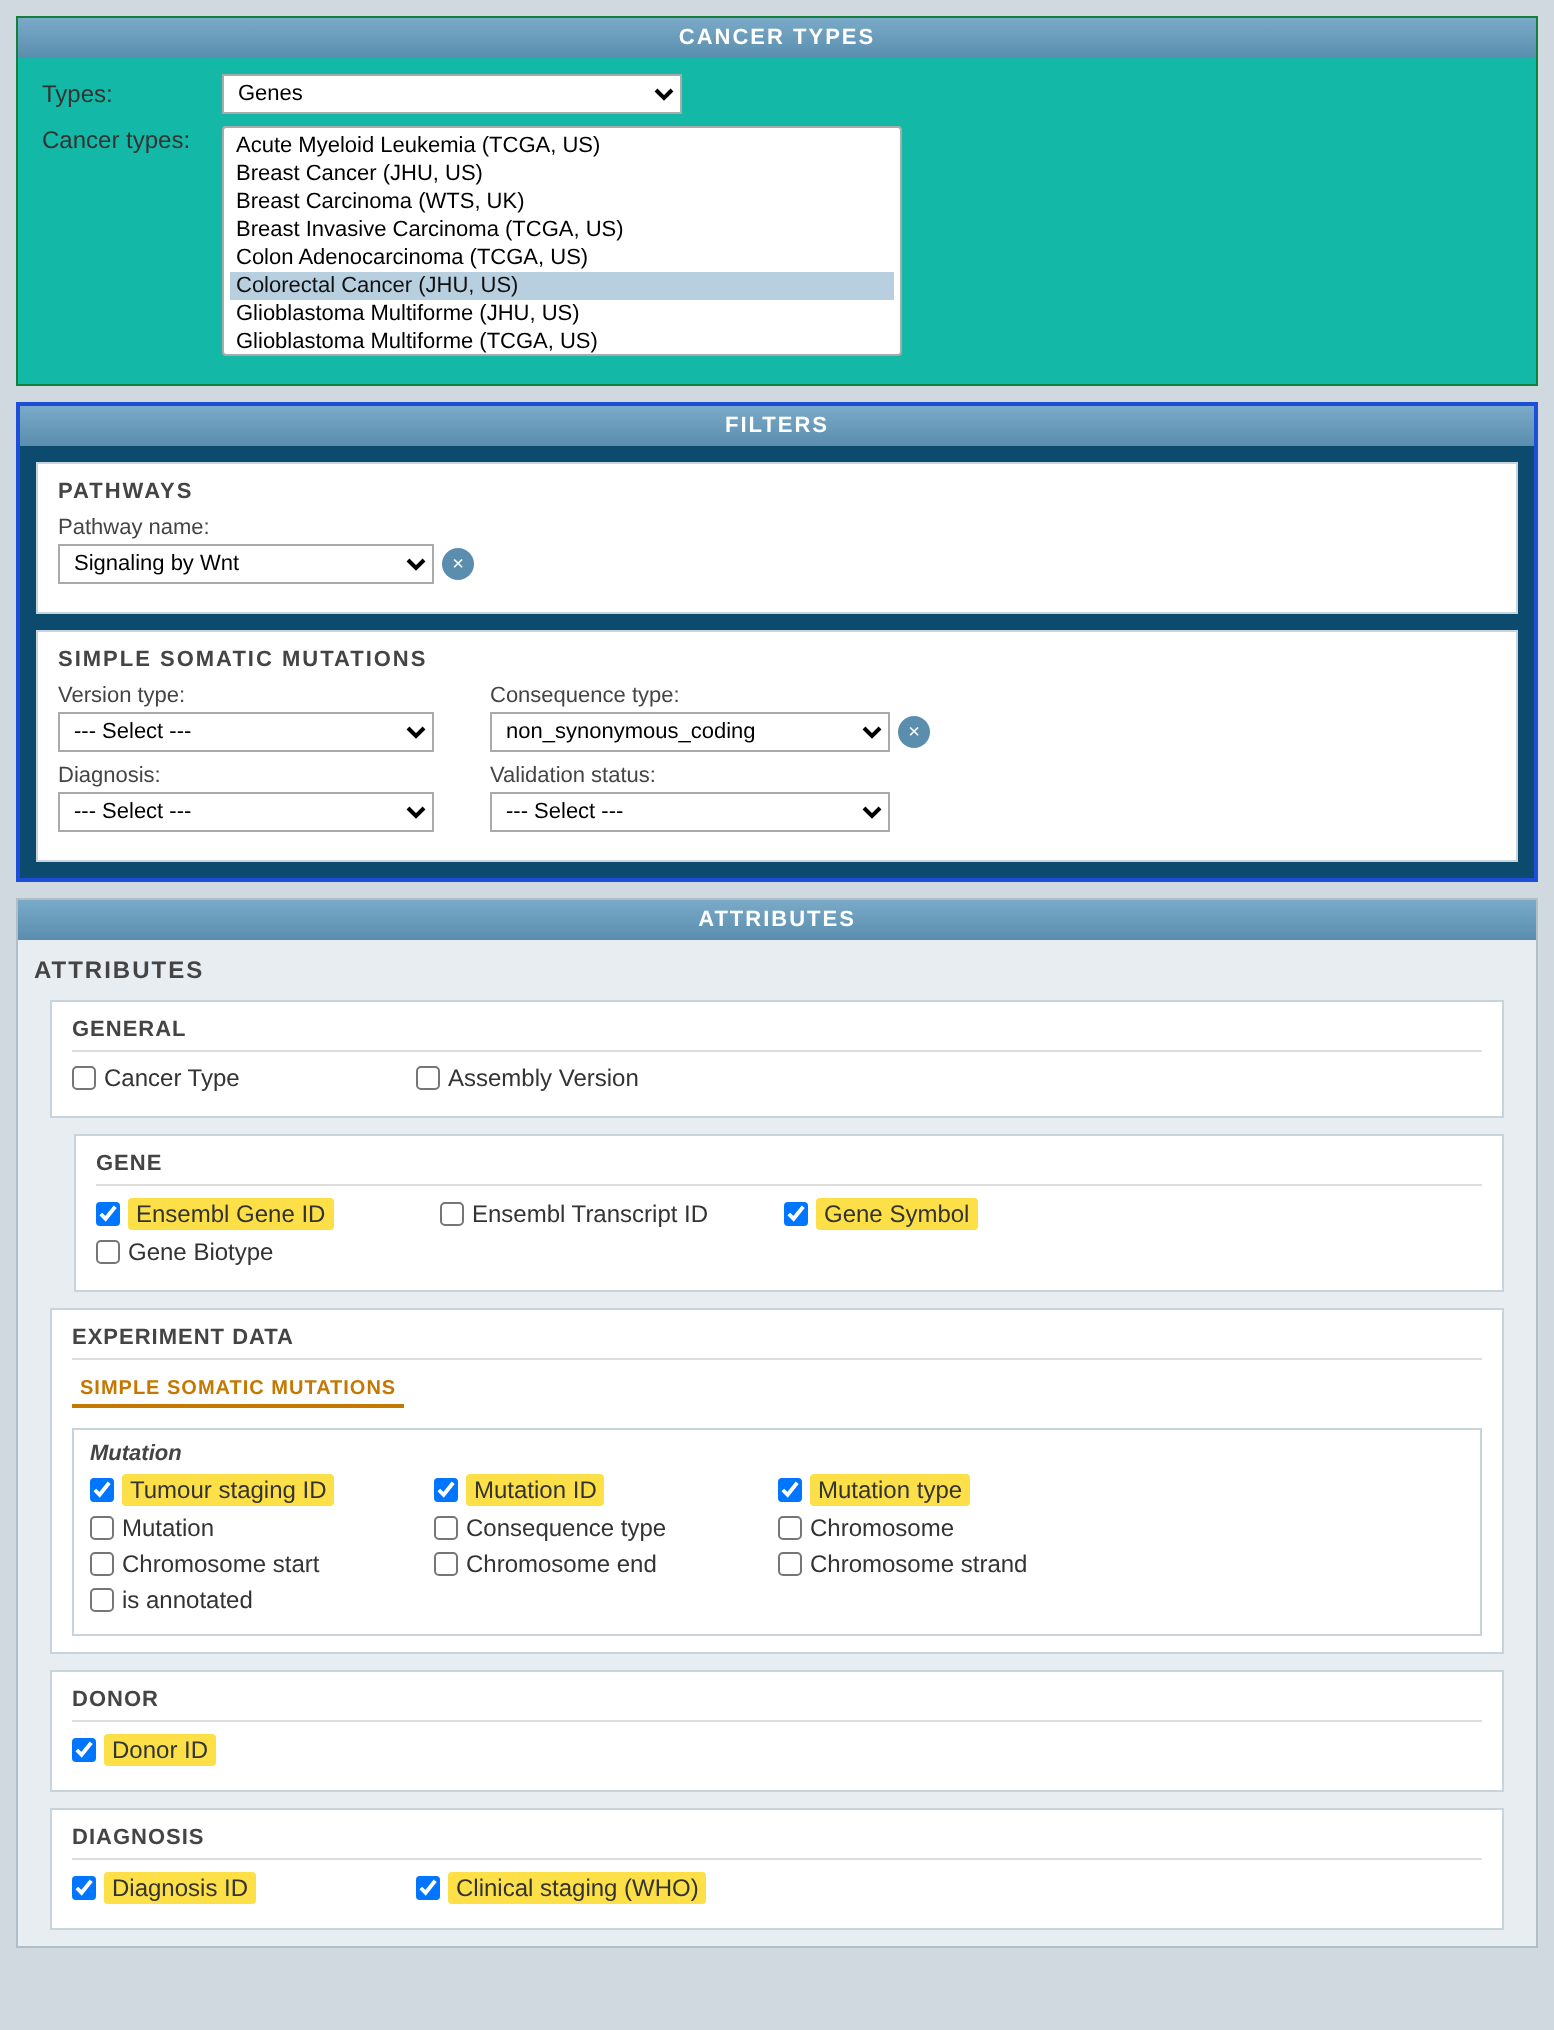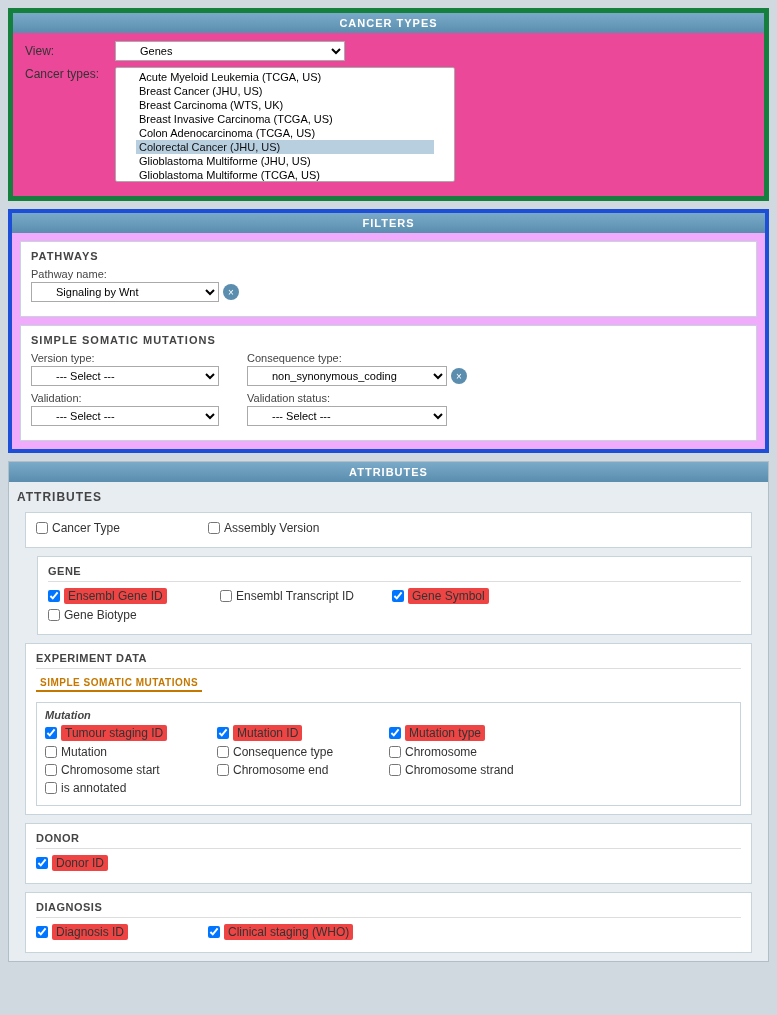--- a/index.html
+++ b/index.html
@@ -15,40 +15,40 @@
       background: linear-gradient(to bottom, #7aaac8, #5a8dae);
       color: white;
       text-align: center;
       font-size: 11px;
       font-weight: bold;
       letter-spacing: 1px;
       padding: 4px 8px;
       text-transform: uppercase;
     }
     .section-block {
-      background: #ec4899;
-      border: 5px solid #15803d;
+      background: #14b8a6;
+      border: 1px solid #15803d;
       margin-bottom: 8px;
     }
     .section-content {
       padding: 8px 12px;
     }
     .row {
       display: flex;
       align-items: center;
       margin-bottom: 6px;
     }
     .label {
       color: #333;
       min-width: 90px;
       font-size: 12px;
     }
     select {
       font-size: 11px;
-      padding: 2px 20px;
+      padding: 2px 3px;
       border: 1px solid #aaa;
       background: white;
       cursor: pointer;
     }
     .view-select {
       width: 230px;
     }
     .cancer-listbox {
       width: 340px;
       height: 115px;
@@ -56,22 +56,22 @@
       border: 1px solid #aaa;
       background: white;
       overflow-y: scroll;
     }
     .cancer-listbox option {
       padding: 1px 3px;
     }
 
     
     .filters-outer {
-      background: #f0abfc;
-      border: 4px solid #1d4ed8;
+      background: #0c4a6e;
+      border: 2px solid #1d4ed8;
       margin-bottom: 8px;
     }
     .subsection {
       background: white;
       border: 1px solid #c8d4dc;
       margin: 8px;
       padding: 8px 10px;
     }
     .subsection-title {
       font-size: 11px;
@@ -163,21 +163,21 @@
     .checkbox-item input[type=checkbox] {
       margin-right: 4px;
       width: 12px;
       height: 12px;
     }
     .checkbox-label {
       font-size: 12px;
       color: #333;
     }
     .checked-bg {
-      background: #ef4444;
+      background: #fde047;
       padding: 1px 4px;
       border-radius: 2px;
     }
     .ssm-tab {
       display: inline-block;
       font-size: 10px;
       font-weight: bold;
       color: #c47800;
       border-bottom: 2px solid #c47800;
       padding: 2px 4px;
@@ -200,21 +200,21 @@
   </style>
 </head>
 <body>
 
 <div class="section-block">
   <div class="section-header">
     <span>Cancer Types</span>
   </div>
   <div class="section-content">
     <div class="row">
-      <span class="label">View:</span>
+      <span class="label">Types:</span>
       <select class="view-select"><option>Genes</option></select>
     </div>
     <div class="row" style="align-items: flex-start;">
       <span class="label">Cancer types:</span>
       <select class="cancer-listbox" multiple="" id="cancerList">
           <option>Acute Myeloid Leukemia (TCGA, US)</option>
           <option>Breast Cancer (JHU, US)</option>
           <option>Breast Carcinoma (WTS, UK)</option>
           <option>Breast Invasive Carcinoma (TCGA, US)</option>
           <option>Colon Adenocarcinoma (TCGA, US)</option>
@@ -256,40 +256,41 @@
       <div class="field-group" style="margin-left:20px;">
         <span class="field-label">Consequence type:</span>
         <div style="display:flex;align-items:center;">
           <select class="field-select-wide"><option>non_synonymous_coding</option></select>
           <span class="circle-btn">×</span>
         </div>
       </div>
     </div>
     <div class="field-row">
       <div class="field-group">
-        <span class="field-label">Validation:</span>
+        <span class="field-label">Diagnosis:</span>
         <select class="field-select"><option>--- Select ---</option></select>
       </div>
       <div class="field-group" style="margin-left:20px;">
         <span class="field-label">Validation status:</span>
         <select class="field-select-wide"><option>--- Select ---</option></select>
       </div>
     </div>
   </div>
 </div>
 
 <div class="attributes-outer">
   <div class="section-header">
     <span>Attributes</span>
   </div>
 
   <div style="margin: 8px;">
     <div class="attr-attributes-title">ATTRIBUTES</div>
 
     <div class="attr-subsection">
+      <div class="attr-group-title">GENERAL</div>
       <div class="checkbox-row">
         <div class="checkbox-item">
           <input type="checkbox" style="">
           <span class="checkbox-label">Cancer Type</span>
         </div>
         <div class="checkbox-item">
           <input type="checkbox" style="">
           <span class="checkbox-label">Assembly Version</span>
         </div>
       </div>

